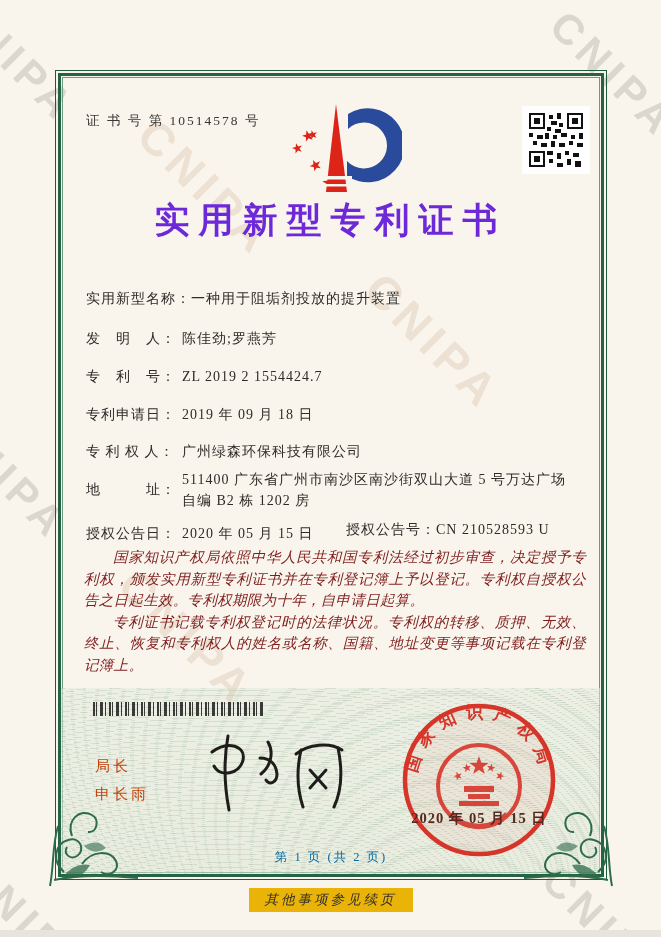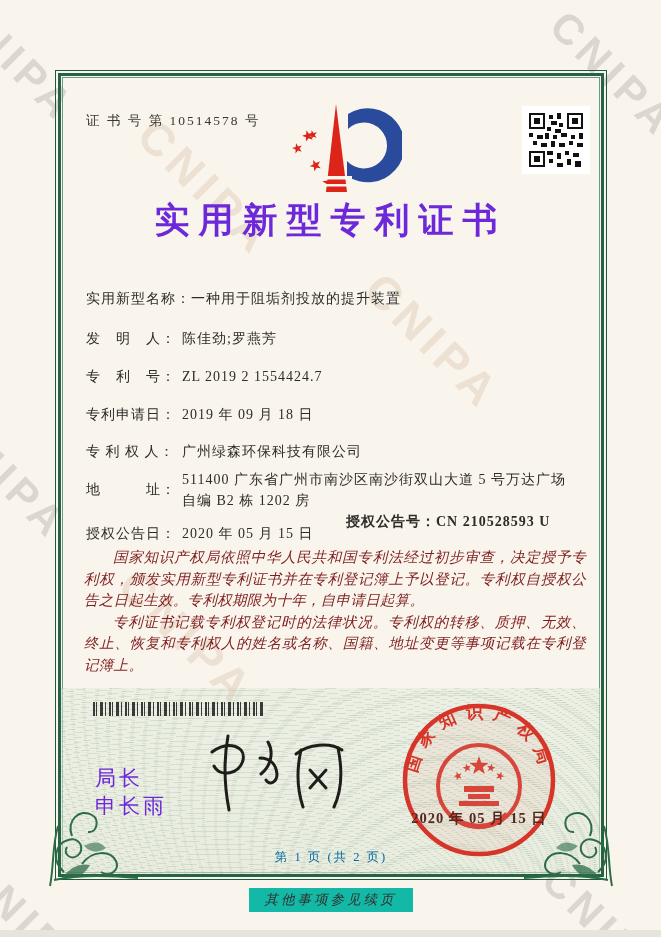--- a/index.html
+++ b/index.html
@@ -33,45 +33,45 @@
   .logo{position:absolute;left:262px;top:100px;}
   .qr-wrap{position:absolute;left:522px;top:106px;width:68px;height:68px;background:#fff;
            display:flex;align-items:center;justify-content:center;}
 
   .title{position:absolute;left:0;top:197px;width:100%;text-align:center;
          font-size:35px;font-weight:bold;letter-spacing:9px;color:#6d28d9;}
 
   .field-row{position:absolute;left:86px;font-size:14px;letter-spacing:1px;white-space:nowrap;color:#2e2c29;}
   .field-row .lbl{display:inline-block;min-width:96px;margin-top:12px;}
   .addr-val{display:inline-block;vertical-align:top;white-space:normal;width:400px;line-height:21px;}
-  .pair2{position:absolute;left:260px;top:0;font-weight:bold;}
+  .pair2{position:absolute;left:260px;top:8px;}
 
   .paragraphs{position:absolute;left:84px;top:547px;width:502px;font-size:14.5px;
               line-height:21.5px;font-style:italic;color:#7f1d1d;text-align:justify;}
   .paragraphs p{margin:0;text-indent:2em;letter-spacing:0.3px;}
 
   .barcode{position:absolute;left:93px;top:702px;width:170px;height:14px;opacity:.85;
     background:repeating-linear-gradient(90deg,
       #1c1c1c 0 2px, rgba(0,0,0,0) 2px 3px,
       #1c1c1c 3px 4px, rgba(0,0,0,0) 4px 7px,
       #1c1c1c 7px 10px, rgba(0,0,0,0) 10px 12px,
       #1c1c1c 12px 13px, rgba(0,0,0,0) 13px 16px);}
 
-  .signer{position:absolute;left:95px;top:752px;font-size:21px;letter-spacing:3px;
-          line-height:28px;color:#6d28d9;font-family:"Liberation Sans","DejaVu Sans",sans-serif;margin-top:12px;}
+  .signer{position:absolute;left:95px;top:752px;font-size:15px;letter-spacing:3px;
+          line-height:28px;color:#c2410c;font-family:"Liberation Sans","DejaVu Sans",sans-serif;}
   .signature{position:absolute;left:198px;top:722px;}
 
   .seal{position:absolute;left:400px;top:701px;z-index:5;opacity:.92;mix-blend-mode:multiply;}
   .seal-date{position:absolute;left:398px;top:809px;width:162px;text-align:center;z-index:6;
              font-size:14.5px;letter-spacing:1px;color:#55291f;font-weight:bold;}
 
   .footer-page{position:absolute;left:55px;top:849px;width:552px;text-align:center;
                font-size:12.5px;letter-spacing:2px;color:#0369a1;z-index:6;}
   .cont-note{position:absolute;left:0;top:888px;width:100%;text-align:center;z-index:4;}
-  .cont-note span{display:inline-block;background:#14b8a6;padding:3px 16px;
+  .cont-note span{display:inline-block;background:#eab308;padding:3px 16px;
                   font-size:13.5px;letter-spacing:3px;font-style:italic;color:#33302c;}
   .bottom-strip{position:absolute;left:0;bottom:0;width:100%;height:7px;background:#e6e4dd;z-index:6;}
 
   .ornament{position:absolute;z-index:3;}
 </style>
 </head>
 <body>
 
 <div class="page">
 

